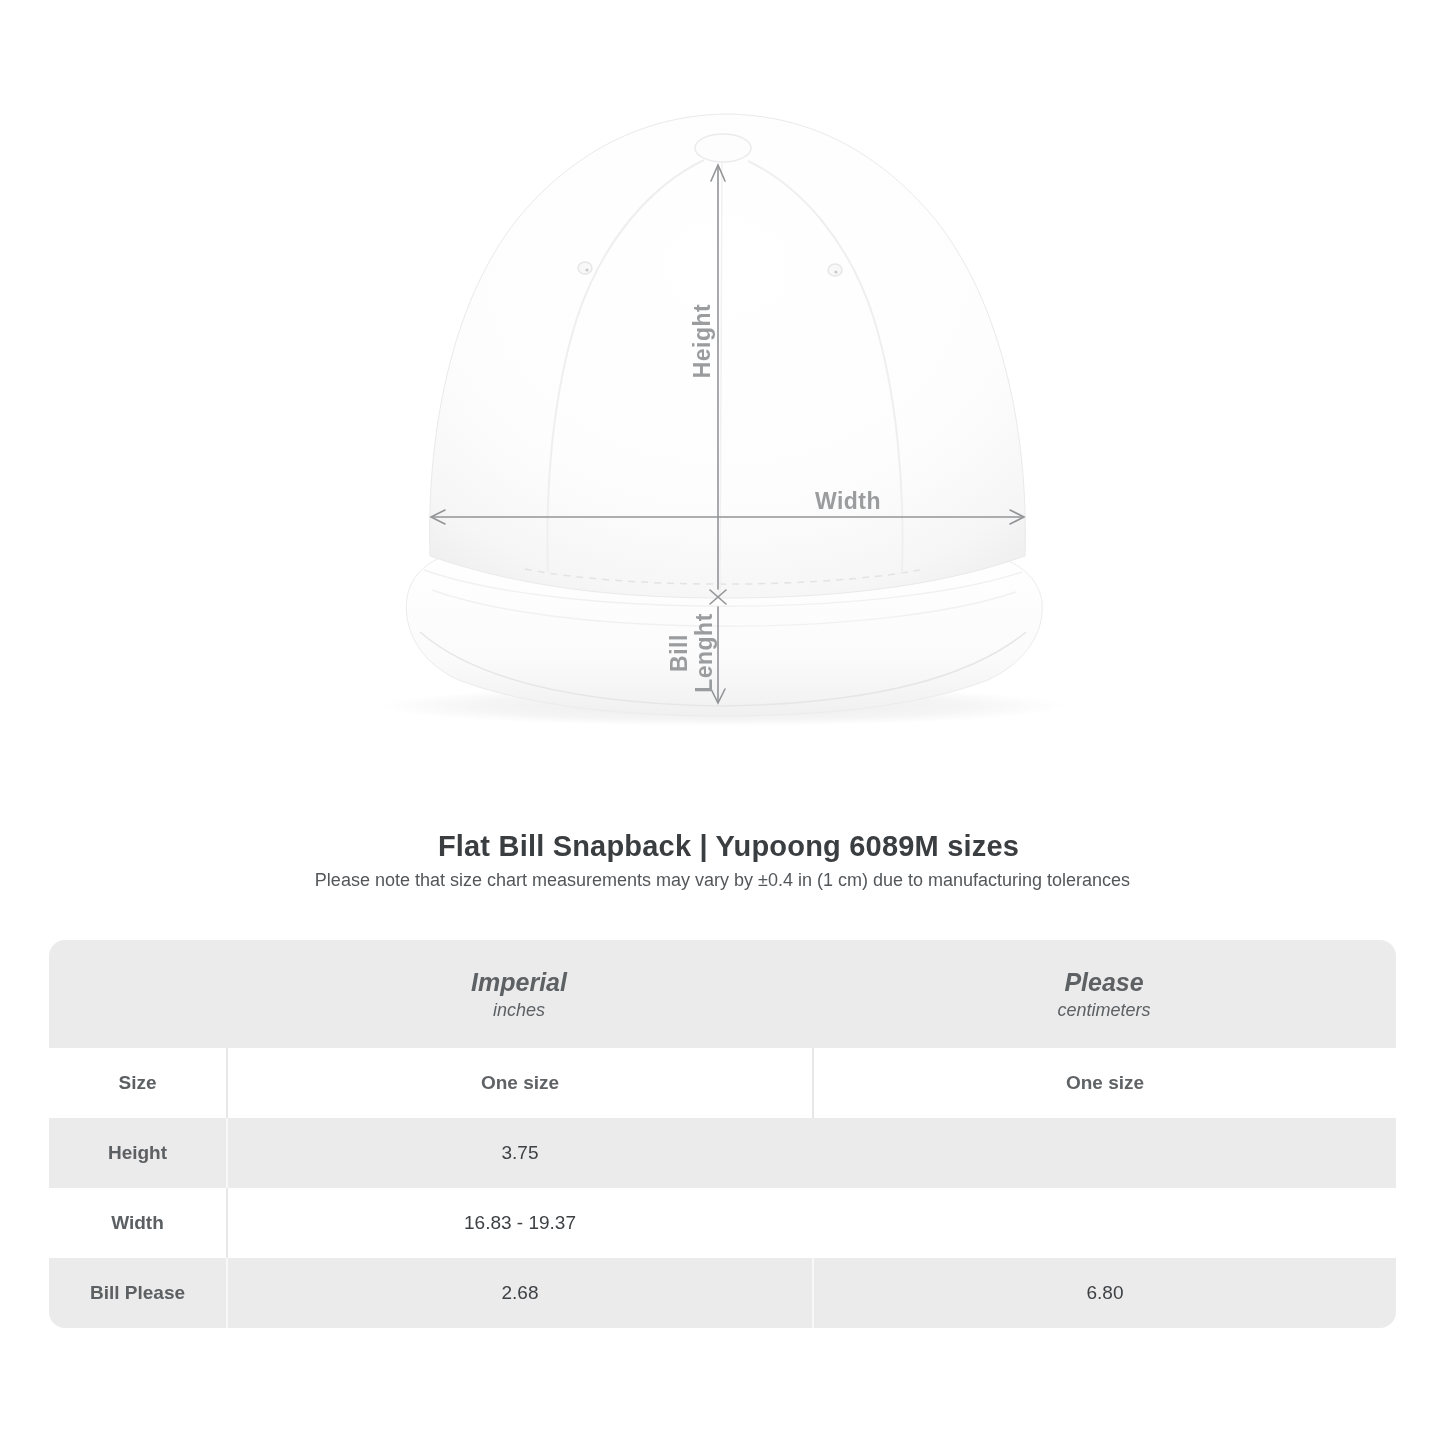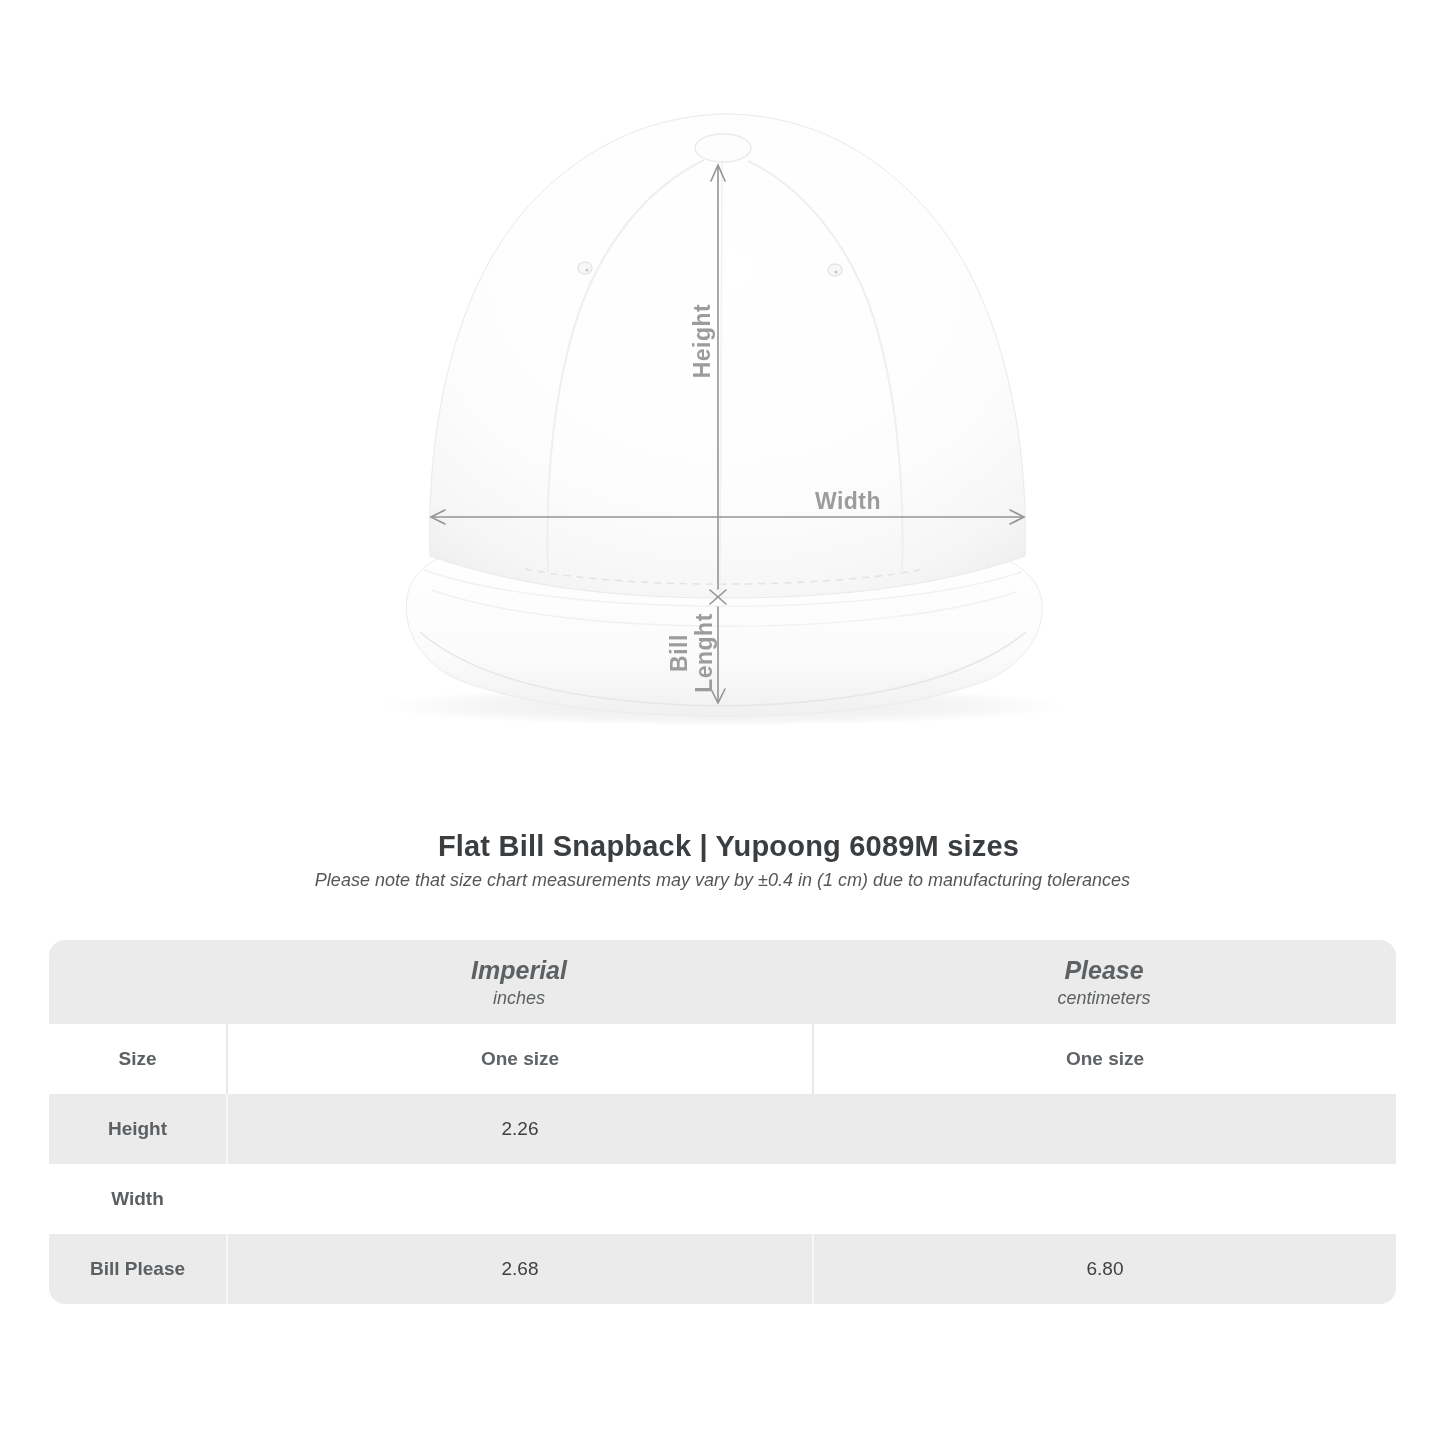--- a/index.html
+++ b/index.html
@@ -30,33 +30,32 @@
     line-height: 36px;
     font-weight: bold;
     color: #3b3e41;
     letter-spacing: 0.2px;
     padding-left: 12px;
   }
   .heading p {
     margin: 4px 0 0 0;
     font-size: 18px;
     line-height: 24px;
-    font-style: italic;
     color: #54575a;
   }
   .size-table {
     width: 1347px;
     margin: 48px auto 0 auto;
   }
   .trow {
     display: grid;
     grid-template-columns: 177px 586px 584px;
   }
   .t-header {
-    height: 84px;
+    height: 108px;
     background: #ebebeb;
     border-radius: 16px 16px 0 0;
   }
   .hcell {
     display: flex;
     flex-direction: column;
     align-items: center;
     justify-content: center;
     text-align: center;
   }
@@ -196,25 +195,26 @@
     </div>
 
     <div class="trow body-row r-white row-size">
       <div class="cell label">Size</div>
       <div class="cell value vdiv">One size</div>
       <div class="cell value vdiv">One size</div>
     </div>
 
     <div class="trow body-row r-gray row-height">
       <div class="cell label">Height</div>
-      <div class="cell value vdiv">2.26</div>
+      <div class="cell value vdiv">3.75</div>
     </div>
 
     <div class="trow body-row r-white row-width">
       <div class="cell label">Width</div>
+      <div class="cell value vdiv">16.83 - 19.37</div>
     </div>
 
     <div class="trow body-row r-gray r-last row-bill-length">
       <div class="cell label">Bill Please</div>
       <div class="cell value vdiv">2.68</div>
       <div class="cell value vdiv">6.80</div>
     </div>
 
   </div>
 </div>

